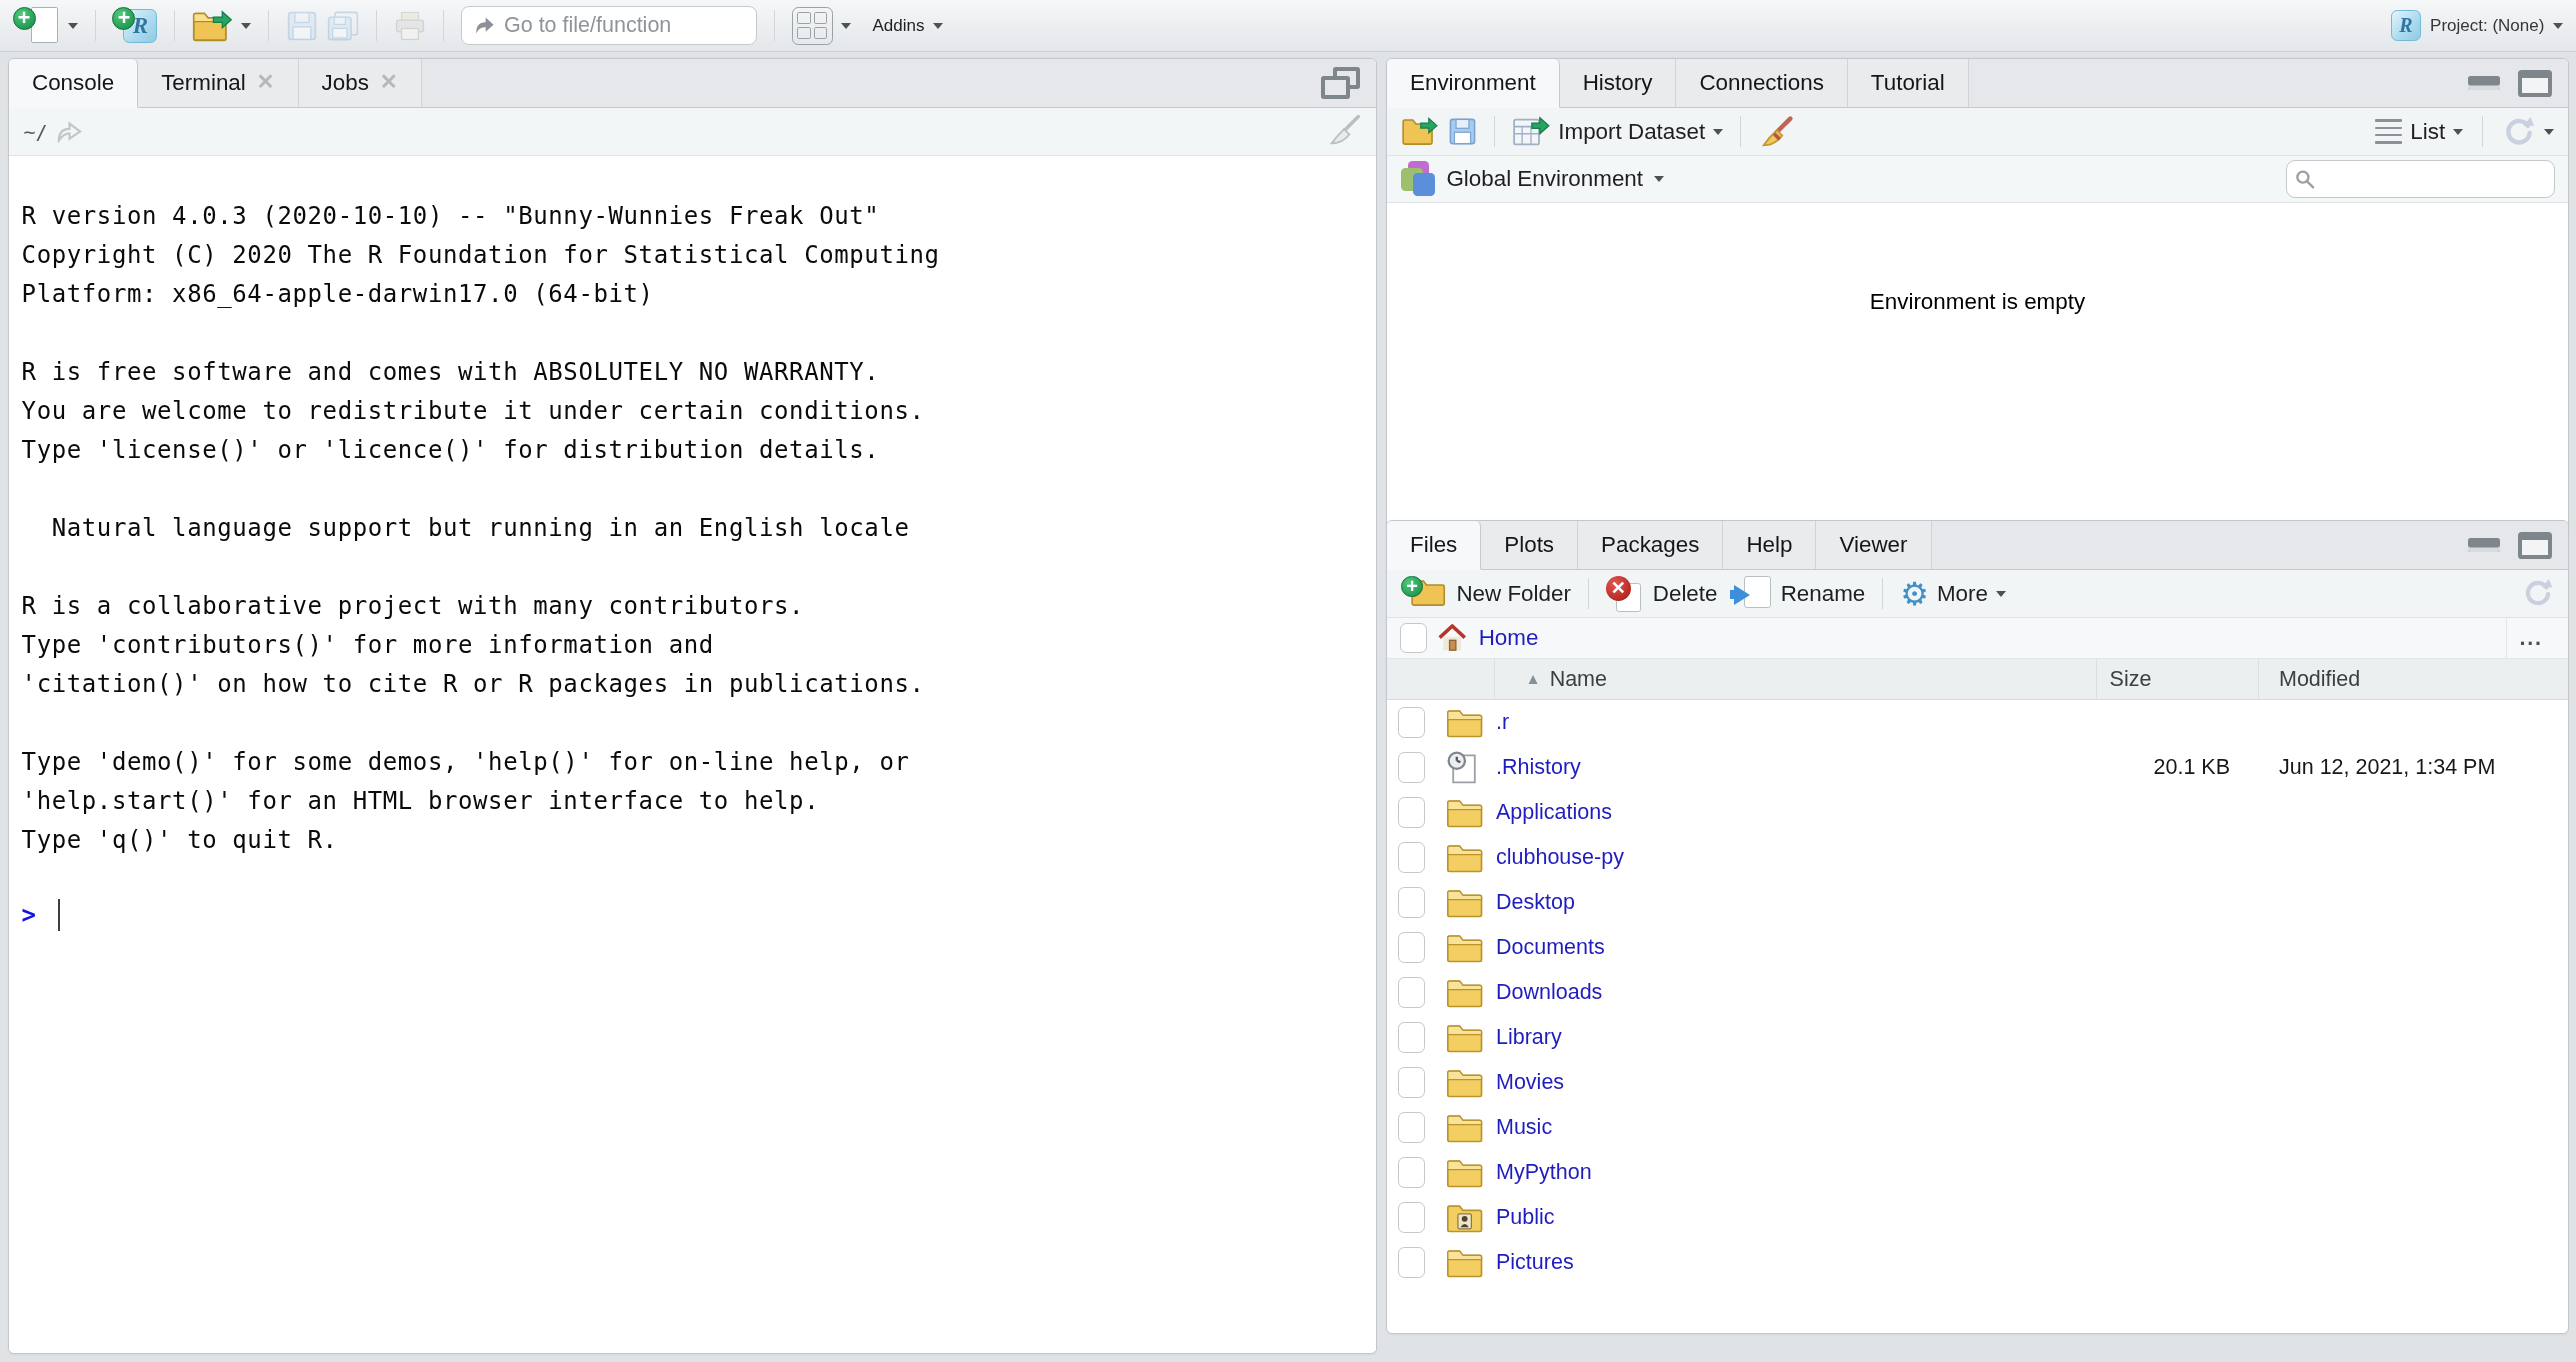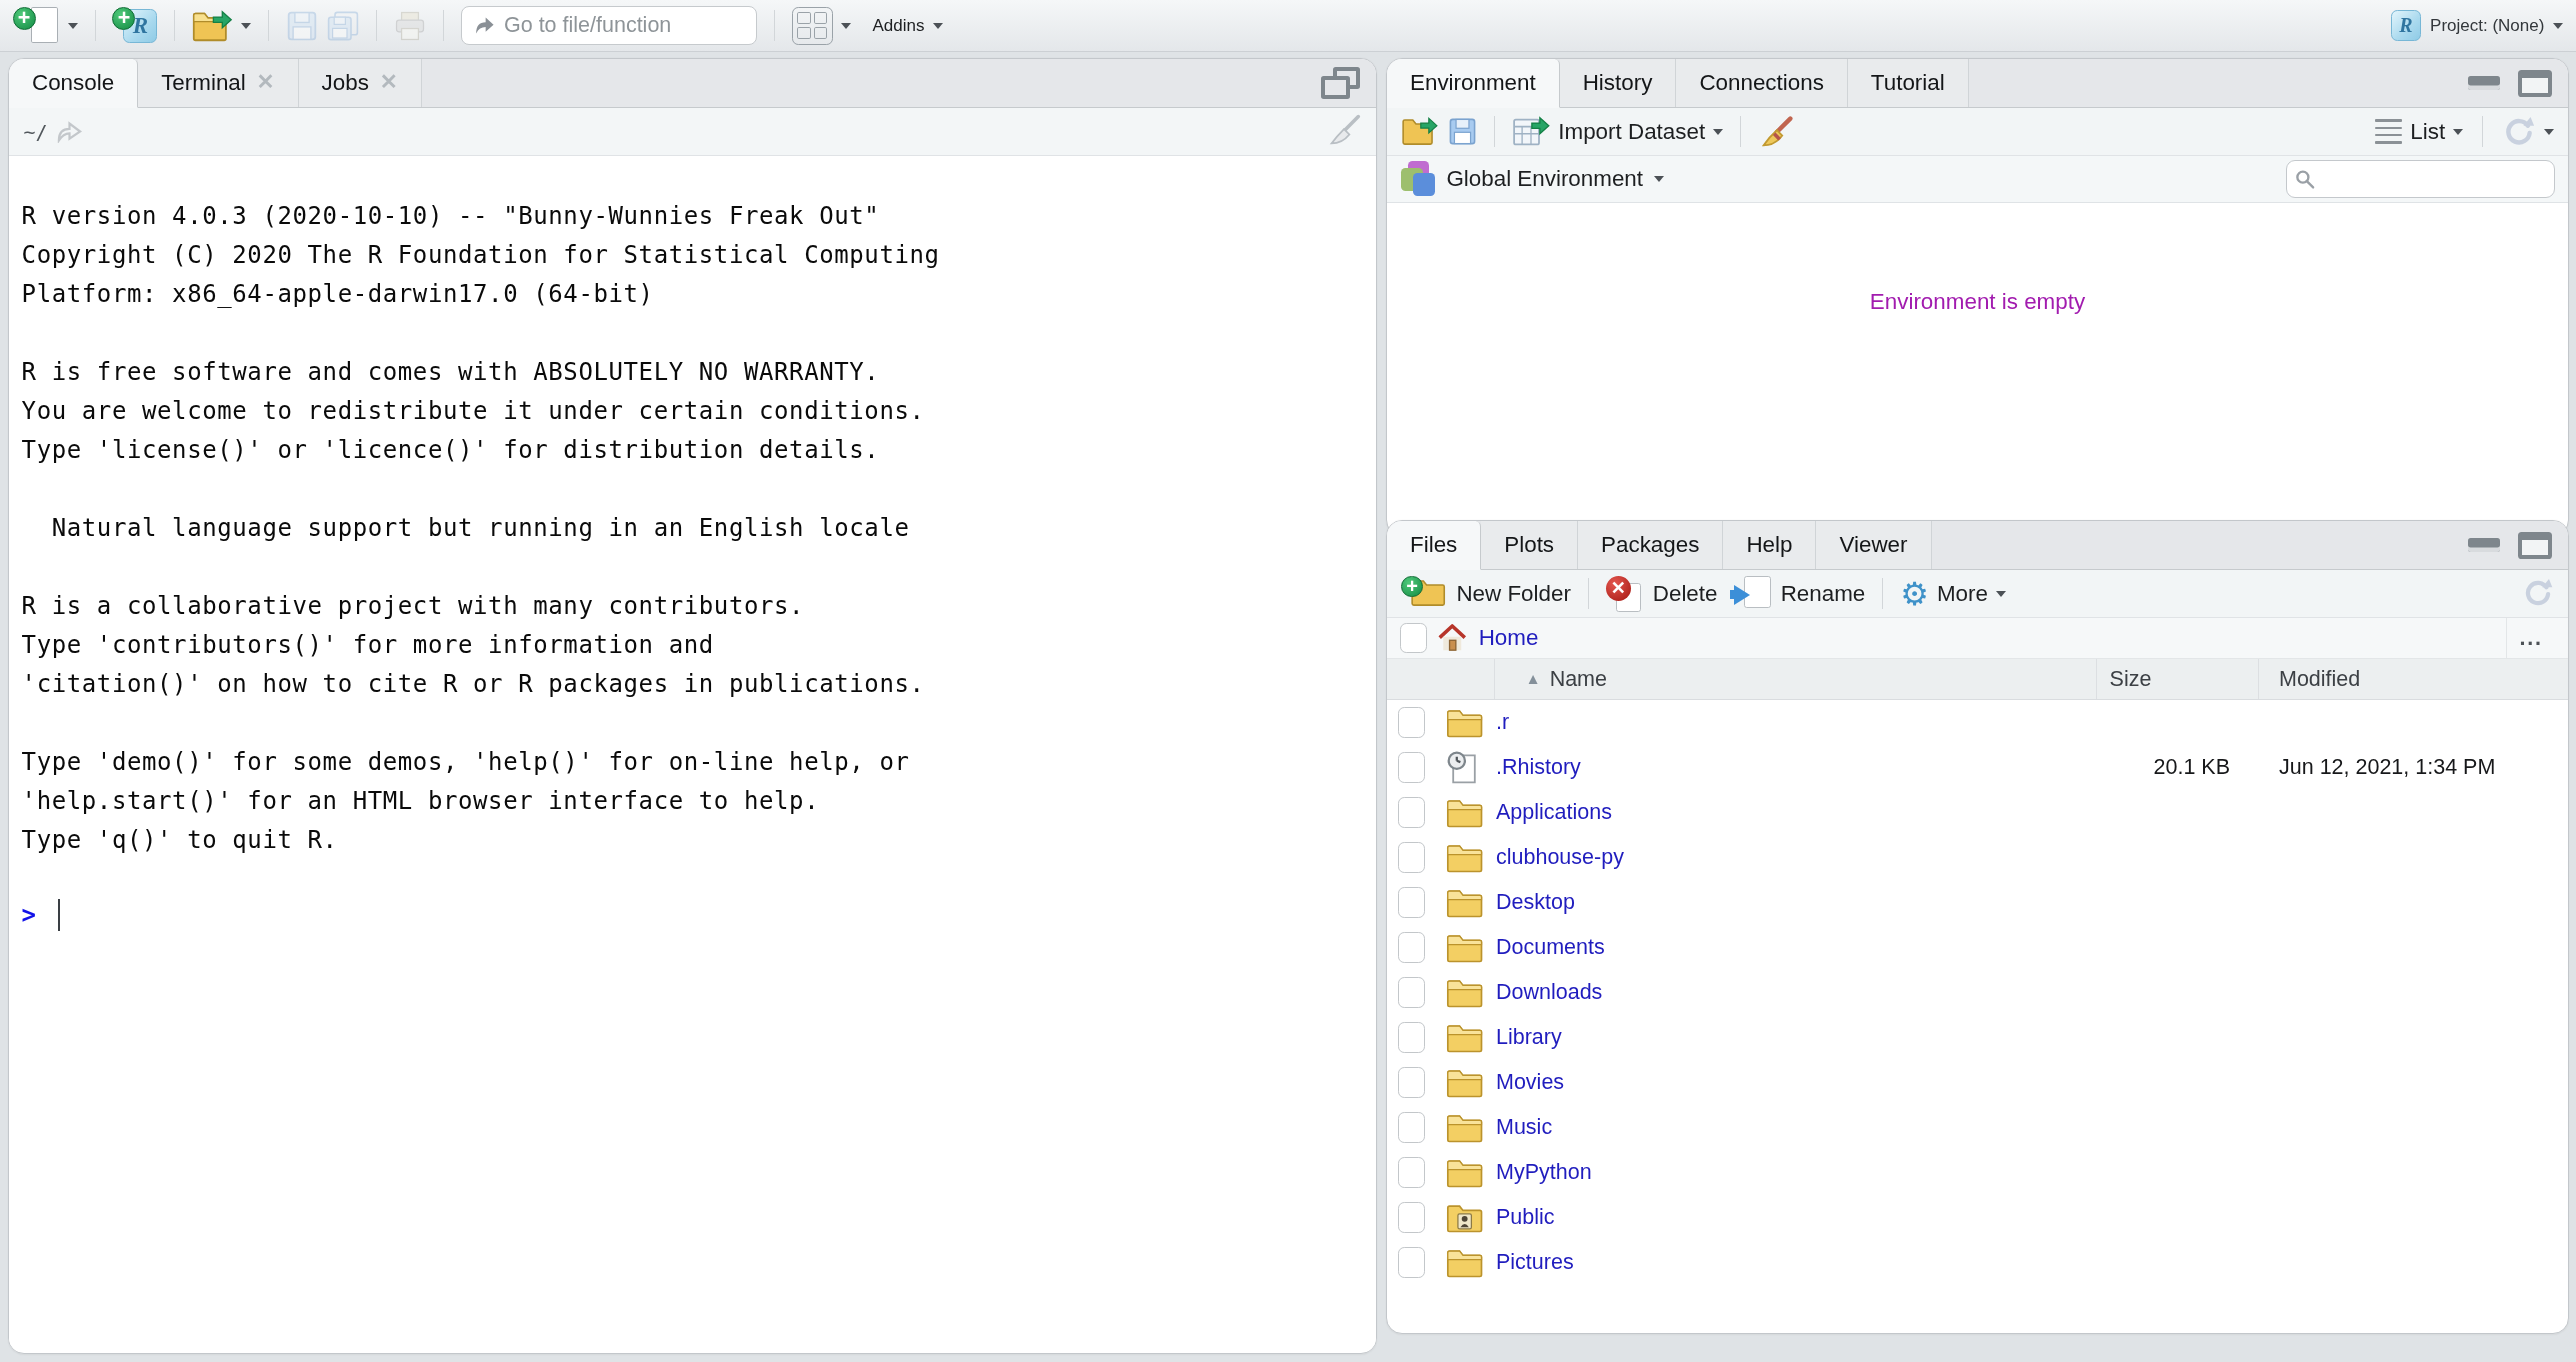--- a/index.html
+++ b/index.html
@@ -49,21 +49,21 @@
   .goto-box input::placeholder { color: #8e9498; }
 
   .grid-ico { width: 41px; height: 38px; border: 1.8px solid #9aa2a8; border-radius: 6.3px; padding: 4.5px;
     display: grid; grid-template-columns: 1fr 1fr; grid-template-rows: 1fr 1fr; gap: 3.6px; flex: none; background: transparent; }
   .grid-ico i { border: 1.8px solid #9aa2a8; border-radius: 1.8px; }
 
   .tb-label { font-size: 17px; color: #1d1f21; }
   .topbar-right { margin-left: auto; display: flex; align-items: center; gap: 9px; }
 
   
-  .pane { position: absolute; background: #fff; border: 0.9px solid #c3c7cb; border-radius: 16px; overflow: hidden;
+  .pane { position: absolute; background: #fff; border: 0.9px solid #c3c7cb; border-radius: 6px; overflow: hidden;
     box-shadow: 0 0.9px 1.8px rgba(0,0,0,0.05); }
   #console-pane { left: 8px; top: 58px; width: 1369px; height: 1296px; }
   #env-pane     { left: 1386px; top: 58px; width: 1183px; height: 478px; }
   #files-pane   { left: 1386px; top: 520px; width: 1183px; height: 814px; }
 
   .tabbar { height: 49px; background: #e5e7ea; border-bottom: 0.9px solid #c6cacd; display: flex; align-items: stretch; }
   .tab { display: flex; align-items: center; gap: 10.8px; padding: 0 23px; font-size: 22.4px; color: #141618;
     background: #e9ebed; border-right: 0.9px solid #d0d4d7; position: relative; cursor: default; }
   .tab.active { background: #f6f8f9; border-right: 0.9px solid #c6cacd; margin-bottom: -0.9px;
     border-bottom: 0.9px solid #f6f8f9; border-top-right-radius: 5.4px; }
@@ -92,21 +92,21 @@
   
   .scope-row { height: 47px; background: #f4f7f8; border-bottom: 0.9px solid #dfe3e6; display: flex; align-items: center; padding: 0 12.6px; gap: 10.8px; }
   .envstack { position: relative; width: 36px; height: 36px; flex: none; }
   .envstack i { position: absolute; width: 21.5px; height: 23px; border-radius: 4.5px; }
   .envstack .p { background: #c06cd0; left: 8px; top: 0; }
   .envstack .g { background: #9dbf6e; left: 1.8px; top: 7.2px; }
   .envstack .b { background: #5b8edb; left: 13.5px; top: 11.7px; }
   .search-box { margin-left: auto; width: 269px; height: 38px; background: #fff; border: 1.8px solid #c4c8cc; border-radius: 9px;
     display: flex; align-items: center; padding: 0 7.2px; gap: 7.2px; }
   .search-box input { border: none; outline: none; width: 100%; background: transparent; font-size: 20px; }
-  .env-empty { text-align: center; padding-top: 86px; font-size: 22.4px; color: #a21caf; }
+  .env-empty { text-align: center; padding-top: 86px; font-size: 22.4px; color: #000000; }
 
   .listico { display: flex; flex-direction: column; gap: 4.5px; width: 27px; flex: none; }
   .listico i { height: 2.7px; background: #8b9196; border-radius: 0.9px; }
 
   
   .crumb-row { height: 41px; background: #f6f8f9; border-bottom: 0.9px solid #e3e6e8; display: flex; align-items: center; padding: 0 12.6px; gap: 10.8px; }
   .crumb-link { font-size: 22.4px; }
   .ellipsis-btn { margin-left: auto; font-size: 21.5px; color: #4c5156; font-weight: bold; letter-spacing: 1.8px; border-left: 0.9px solid #e3e6e8; align-self: stretch; display: flex; align-items: center; padding: 0 12.6px; }
   .hdr-row { height: 41px; background: #eceff0; border-bottom: 0.9px solid #d9dcdf; display: flex; align-items: center; font-size: 21.5px; color: #3c4045; }
   .hdr-row .c-lead { width: 108px; border-right: 0.9px solid #dcdfe2; align-self: stretch; }

